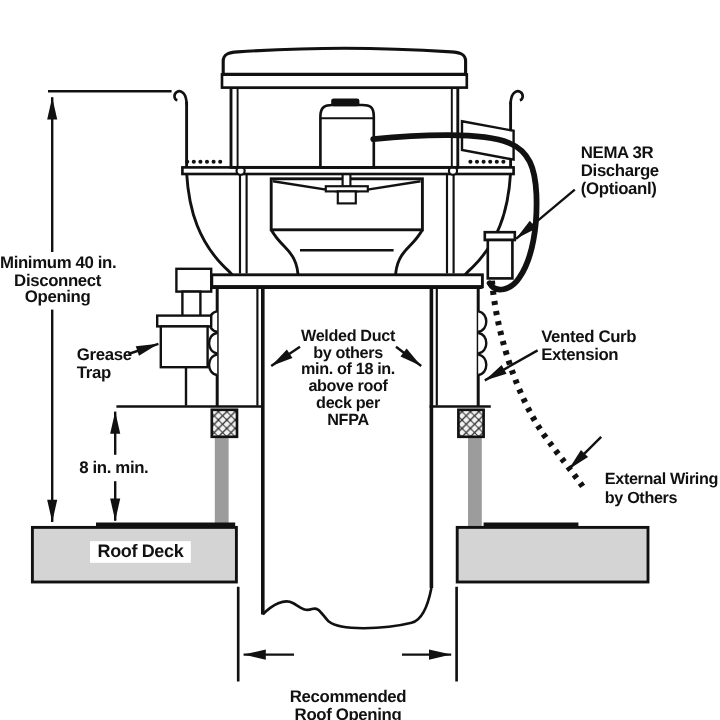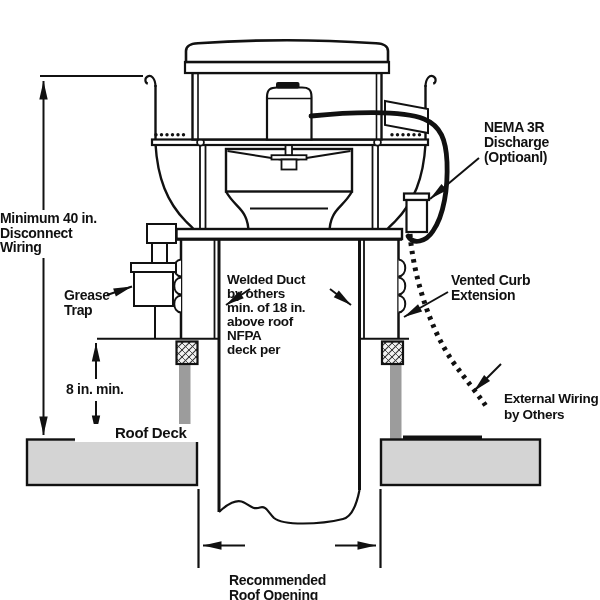--- a/index.html
+++ b/index.html
@@ -2,21 +2,21 @@
 <html style="--line: #111111; --roof-deck-fill: #d4d4d4; --curb-fill: #9c9c9c; --background: #ffffff;"><head>
 <meta charset="utf-8">
 <style>
   html,body{margin:0;padding:0;background:#fff;}
   .stage{position:relative;width:600px;height:600px;background:var(--background,#fff);
          font-family:"Liberation Sans","DejaVu Sans",sans-serif;overflow:hidden;}
   .stage svg{position:absolute;left:0;top:0;}
   .lbl{position:absolute;font-weight:700;font-size:14px;line-height:14.5px;
        color:var(--line,#111);letter-spacing:-0.3px;white-space:nowrap;}
   .lbl span{display:block;}
-  .center{text-align:left;}
+  .center{text-align:center;}
   .small{font-size:13.5px;line-height:14px;}
   .roofdeck-box{background:#fff;padding:2px 0 1px 0;font-size:15px;}
   
   .ln{stroke:var(--line,#111);fill:none;}
   .sh{stroke:var(--line,#111);fill:#fff;}
   .bk{fill:var(--line,#111);stroke:none;}
   .deck{fill:var(--roof-deck-fill,#d4d4d4);stroke:var(--line,#111);}
   .curb{fill:var(--curb-fill,#9c9c9c);stroke:none;}
   .arrhead{fill:var(--line,#111);}
 </style>
@@ -163,35 +163,35 @@
     <line class="ln" x1="501" y1="364" x2="474" y2="391" stroke-width="2" marker-end="url(#arr)"></line>
     <line class="ln" x1="107" y1="295" x2="132" y2="286.5" stroke-width="2" marker-end="url(#arr)"></line>
     <line class="ln" x1="250" y1="289" x2="226" y2="305" stroke-width="2" marker-end="url(#arr)"></line>
     <line class="ln" x1="330" y1="289" x2="351" y2="305" stroke-width="2" marker-end="url(#arr)"></line>
   </g>
 </svg>
 
 <div class="lbl center" style="left:0;top:211px;width:96px;">
   <span>Minimum 40 in.</span>
   <span>Disconnect</span>
-  <span>Wiring</span>
+  <span>Opening</span>
 </div>
 
 <div class="lbl" style="left:64px;top:288px;">
   <span>Grease</span>
   <span>Trap</span>
 </div>
 
 <div class="lbl center small" style="left:227px;top:273px;width:126px;">
   <span>Welded Duct</span>
   <span>by others</span>
   <span>min. of 18 in.</span>
   <span>above roof</span>
+  <span>deck per</span>
   <span>NFPA</span>
-  <span>deck per</span>
 </div>
 
 <div class="lbl" style="left:484px;top:120px;line-height:15px;">
   <span>NEMA 3R</span>
   <span>Discharge</span>
   <span>(Optioanl)</span>
 </div>
 
 <div class="lbl" style="left:451px;top:273px;">
   <span>Vented Curb</span>
@@ -200,21 +200,21 @@
 
 <div class="lbl small" style="left:504px;top:345px;line-height:16px;margin-top:46px;">
   <span>External Wiring</span>
   <span>by Others</span>
 </div>
 
 <div class="lbl" style="left:66px;top:382px;">
   <span>8 in. min.</span>
 </div>
 
-<div class="lbl center roofdeck-box" style="left:75px;top:424px;width:84px;padding-left:40px;">
+<div class="lbl center roofdeck-box" style="left:75px;top:451px;width:84px;">
   <span>Roof Deck</span>
 </div>
 
 <div class="lbl center" style="left:229px;top:529px;width:122px;margin-top:44px;">
   <span>Recommended</span>
   <span>Roof Opening</span>
 </div>
 </div>
 
 </body></html>

